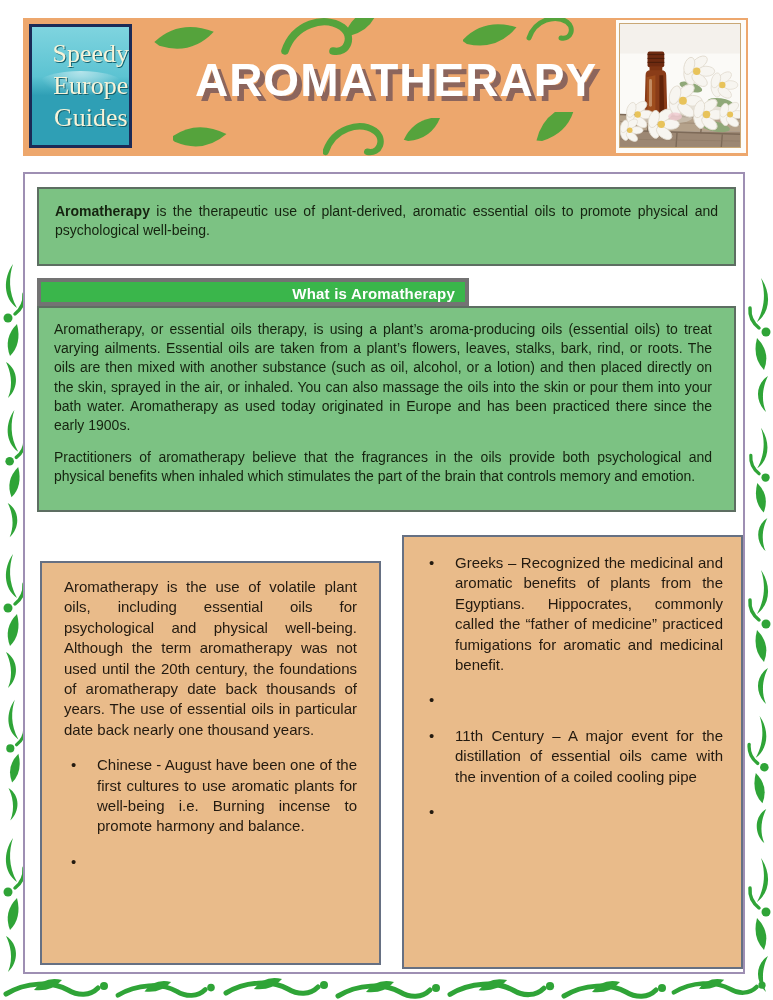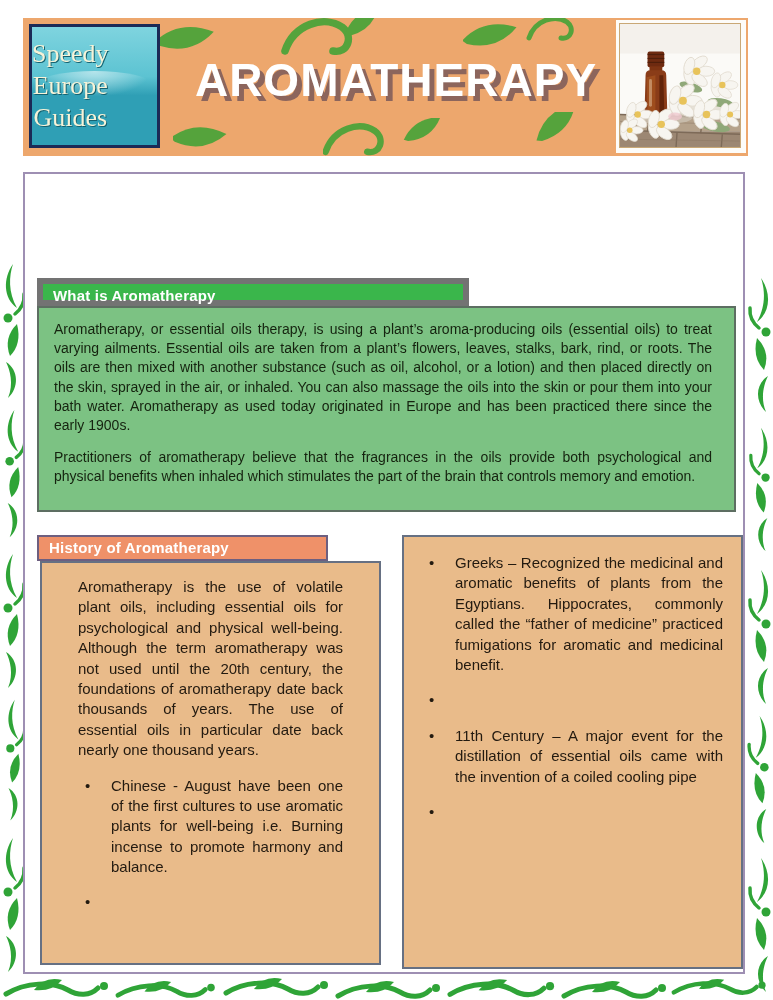--- a/index.html
+++ b/index.html
@@ -13,24 +13,24 @@
   
   .vine{position:absolute;pointer-events:none;}
 
   
   .banner{
     position:absolute;left:23px;top:18px;width:725px;height:138px;
     background:var(--banner-orange,#eda76d);overflow:hidden;
   }
   .bdec{position:absolute;}
   .logo-box{
-    position:absolute;left:6px;top:6px;width:131px;height:124px;
+    position:absolute;left:6px;top:6px;width:103px;height:124px;
     border:3px solid #1b2a56;box-sizing:border-box;
     background:linear-gradient(180deg,#7fd4df 0%,#5cc3d2 42%,#2f9fb5 58%,#2f9fb5 100%);
-    display:flex;align-items:center;justify-content:flex-start;text-align:center;
+    display:flex;align-items:center;justify-content:flex-end;text-align:center;
   }
   .logo-box:before{
     content:"";position:absolute;left:6px;right:6px;top:44px;height:26px;
     background:radial-gradient(ellipse at 50% 0%,rgba(255,255,255,.55),rgba(255,255,255,0) 70%);
     border-radius:50%;
   }
   .logo-text{
     position:relative;font-family:"Liberation Serif","DejaVu Serif",serif;
     font-size:26px;line-height:1.22;color:#f7f3d8;
     text-shadow:1px 1px 0 #16616f;
@@ -57,27 +57,27 @@
     border:2px solid #5d6e62;box-sizing:border-box;
     font-size:14px;line-height:1.37;text-align:justify;color:#15230f;
   }
   .intro-box{left:12px;top:13px;width:699px;height:79px;padding:13px 16px;}
   .whatis-box{left:12px;top:132px;width:699px;height:206px;padding:12px 15px;}
   .whatis-box p{margin:0 7px 13px 0;}
   .section-bar{
     position:absolute;color:#fff;font-weight:bold;font-size:15px;
     box-sizing:border-box;padding:3px 10px;letter-spacing:.2px;
   }
-  .bar-green{left:12px;top:104px;width:432px;height:28px;background:var(--green-bar,#3ab64b);border:6px solid #737373;}
+  .bar-green{left:12px;top:104px;width:432px;height:28px;background:var(--green-bar,#3ab64b);border:4px solid #737373;text-align:right;}
   .bar-salmon{left:12px;top:361px;width:291px;height:26px;background:var(--salmon,#ef9169);border:2px solid #6d5f80;padding-top:2px;}
   .tanbox{
     position:absolute;background:var(--tan,#e9bb8a);border:2px solid #667083;
     box-sizing:border-box;font-size:15px;line-height:1.36;text-align:justify;color:#231a10;
   }
-  .col-left{left:15px;top:387px;width:341px;height:404px;padding:14px 36px;}
+  .col-left{left:15px;top:387px;width:341px;height:404px;padding:14px 22px;}
   .col-right{left:377px;top:361px;width:341px;height:434px;padding:16px 18px;}
   .col-left p{margin:0;}
   .bullet{display:flex;margin-top:15px;}
   .bullet .dot{flex:0 0 26px;padding-left:7px;}
   .bullet .btext{flex:1;}
 </style>
 </head>
 <body>
 
 <svg width="0" height="0" style="position:absolute" aria-hidden="true">
@@ -229,29 +229,31 @@
         <use href="#flower" transform="translate(18,92) scale(1.3)"></use>
         <use href="#flower" transform="translate(42,102) scale(1.5)"></use>
         <use href="#flower" transform="translate(10,108) scale(1.1)"></use>
         <ellipse cx="56" cy="94" rx="7" ry="4" fill="#efc9cf" opacity="0.8"></ellipse>
       </svg>
     </div>
   </div>
 
   <div class="main-box">
 
+    <div class="gbox intro-box">
+      <span style="font-weight:bold">Aromatherapy</span><span> is the therapeutic use of plant-derived, aromatic essential oils to promote physical and psychological well-being.</span>
+    </div>
 
     <div class="section-bar bar-green">What is Aromatherapy</div>
 
     <div class="gbox whatis-box">
       <p>Aromatherapy, or essential oils therapy, is using a plant’s aroma-producing oils (essential oils) to treat varying ailments. Essential oils are taken from a plant’s flowers, leaves, stalks, bark, rind, or roots. The oils are then mixed with another substance (such as oil, alcohol, or a lotion) and then placed directly on the skin, sprayed in the air, or inhaled. You can also massage the oils into the skin or pour them into your bath water. Aromatherapy as used today originated in Europe and has been practiced there since the early 1900s.</p>
       <p>Practitioners of aromatherapy believe that the fragrances in the oils provide both psychological and physical benefits when inhaled which stimulates the part of the brain that controls memory and emotion.</p>
     </div>
 
-    <div class="section-bar bar-salmon">History of Aromatherapy</div>
 
     <div class="tanbox col-left">
       <p>Aromatherapy is the use of volatile plant oils, including essential oils for psychological and physical well-being. Although the term aromatherapy was not used until the 20th century, the foundations of aromatherapy date back thousands of years. The use of essential oils in particular date back nearly one thousand years.</p>
       <div class="bullet">
         <span class="dot">•</span>
         <span class="btext">Chinese - August have been one of the first cultures to use aromatic plants for well-being i.e. Burning incense to promote harmony and balance.</span>
       </div>
       <div class="bullet">
         <span class="dot">•</span>
       </div>

